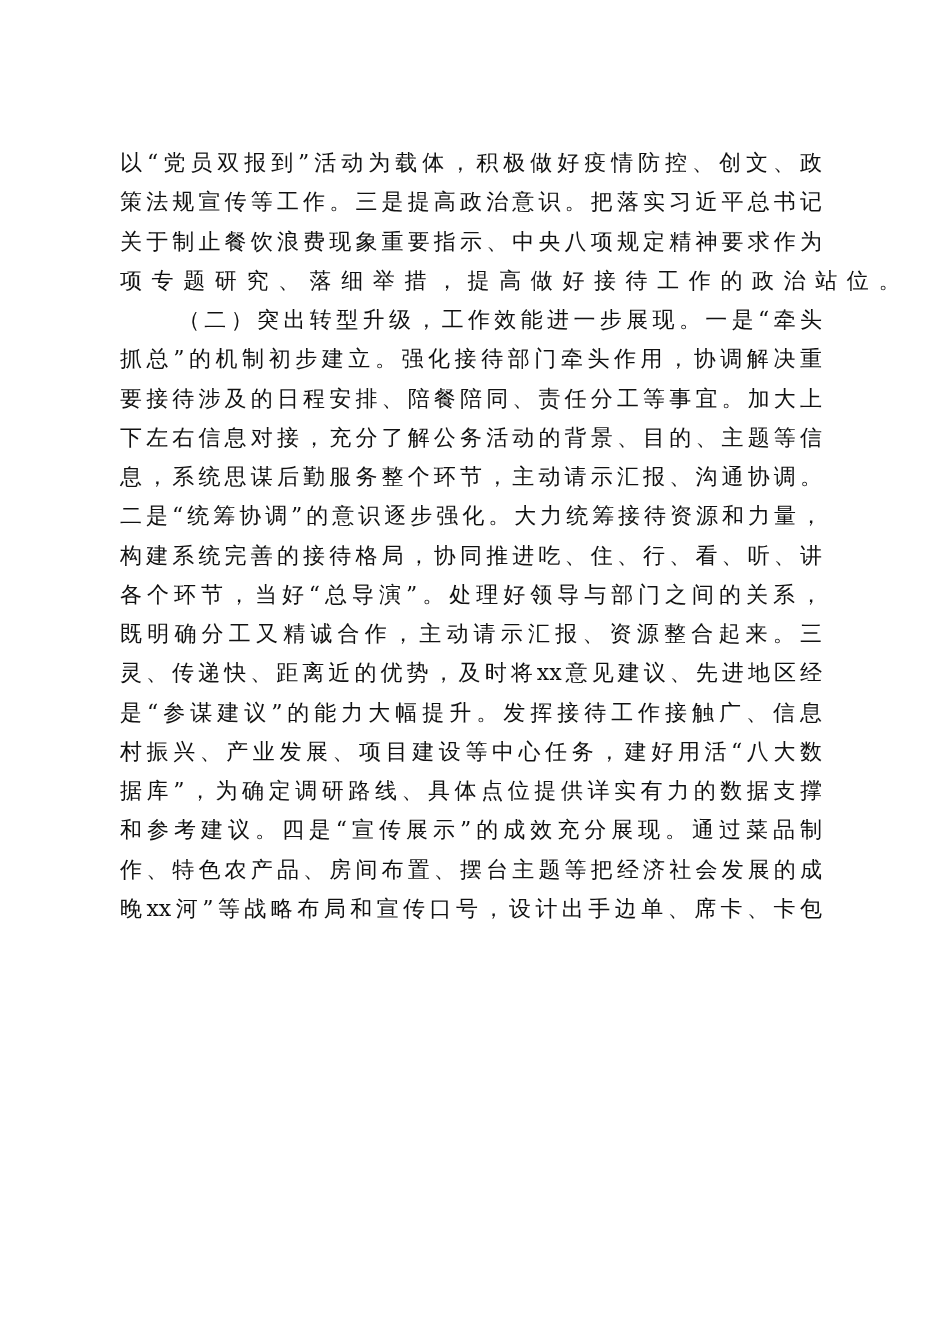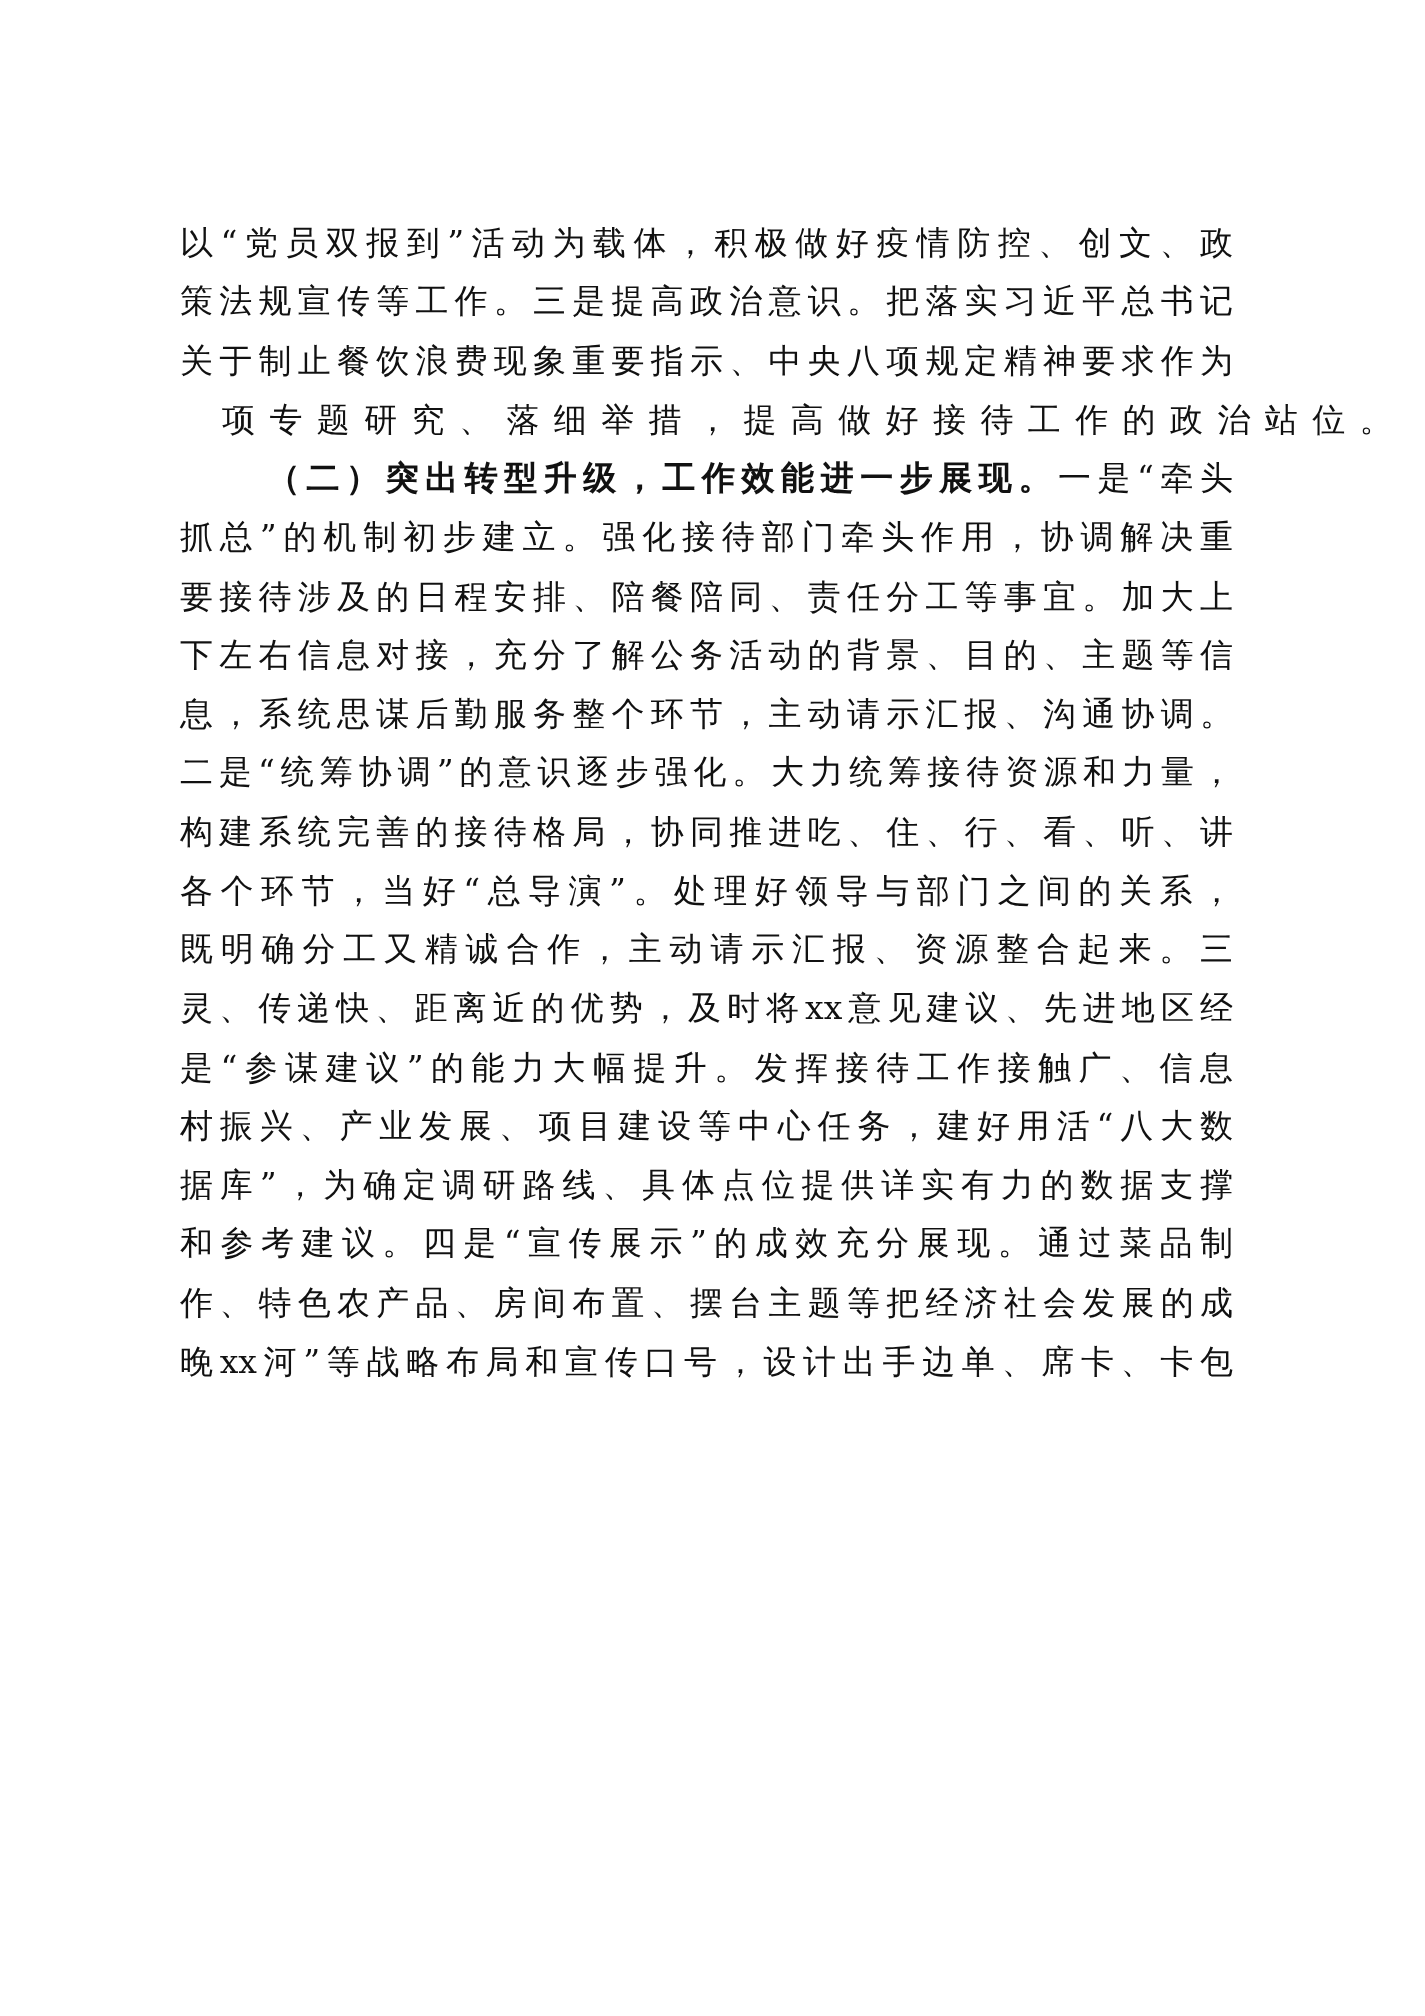--- a/index.html
+++ b/index.html
@@ -34,27 +34,26 @@
     line-height: 39.25px;
     font-size: 22px;
     white-space: nowrap;
     text-align: justify;
     text-align-last: justify;
     overflow: visible;
   }
   .line.last {
     text-align-last: left;
     letter-spacing: 9.6px;
-    margin-left: 28px;
   }
   .line.indent {
     padding-left: 58px;
   }
   .bold {
-    font-weight: bold;
+    font-weight: normal;
   }
   .line span { display: inline; }
 </style>
 </head>
 <body>
 
 <div class="page">
   <div class="text-block">
 
     <div class="line">以“党员双报到”活动为载体，积极做好疫情防控、创文、政</div>

